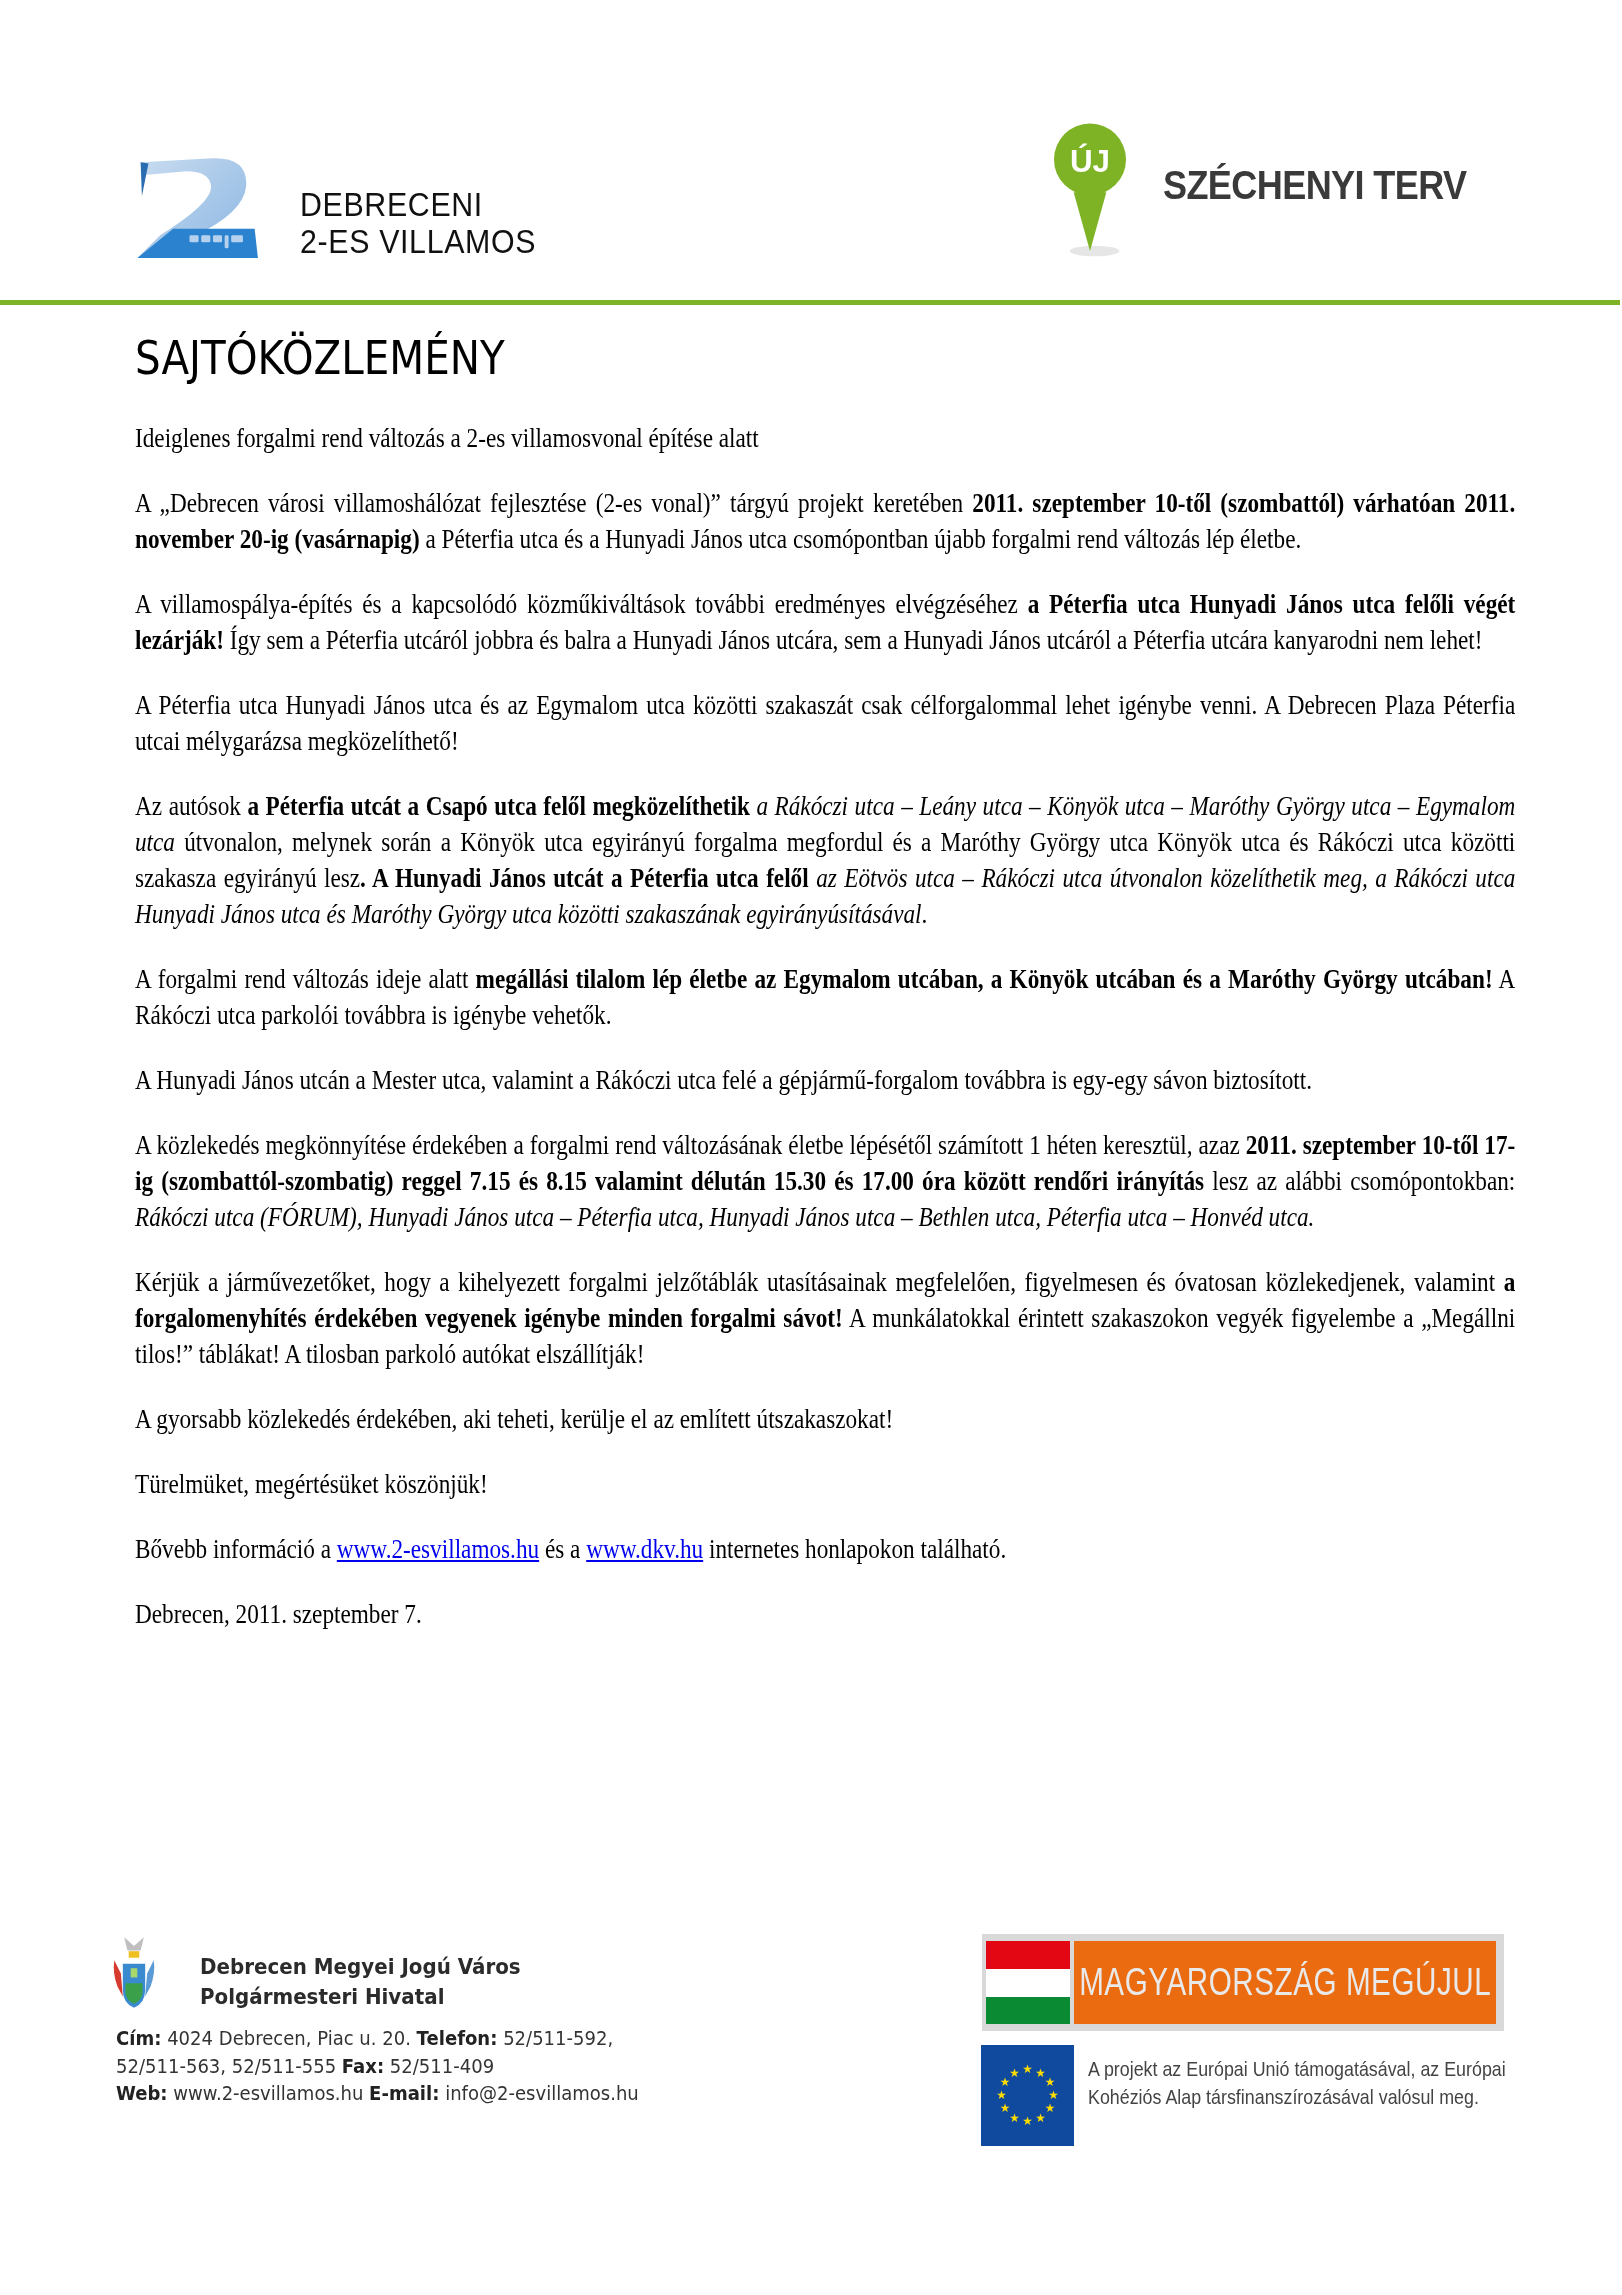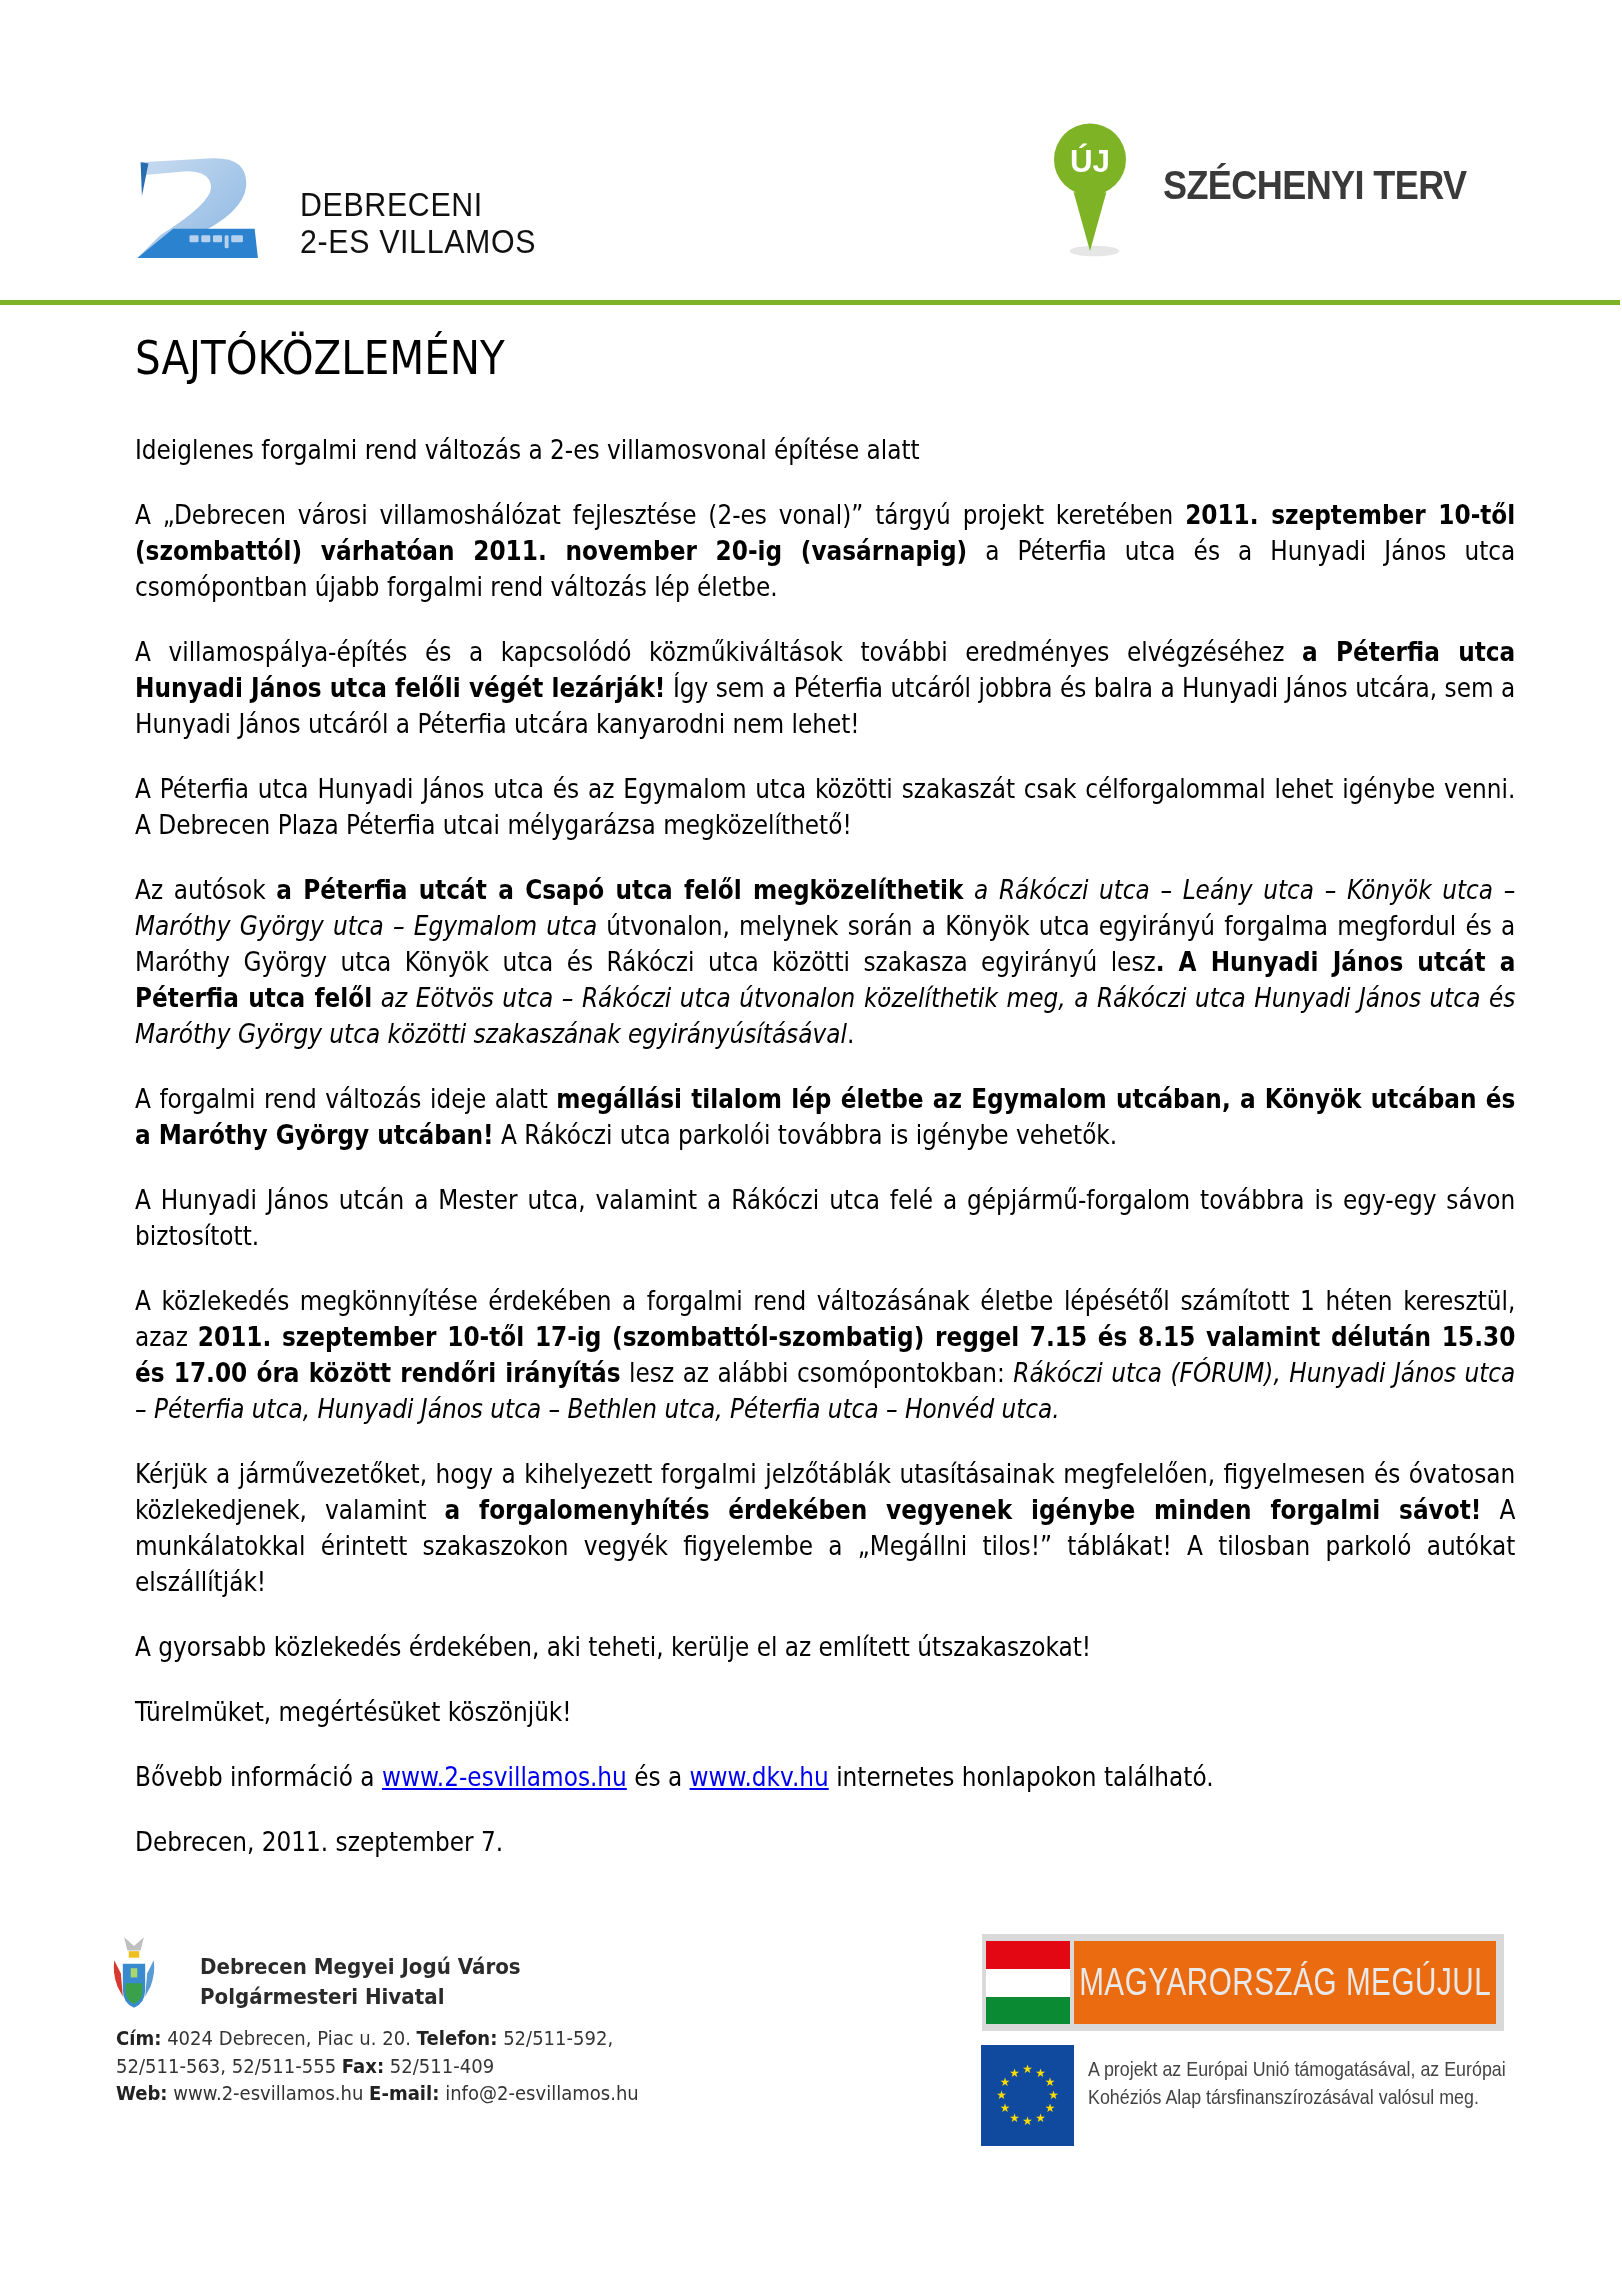--- a/index.html
+++ b/index.html
@@ -14,21 +14,21 @@
     #szt-pin { left: 1054px; top: 120px; width: 72px; height: 141px; }
     #szt-text { left: 1163px; top: 162px; font-family: "Liberation Sans", sans-serif; font-weight: bold;
                 font-size: 41px; color: #3a3a3a; letter-spacing: -0.7px; transform: scaleX(0.88); transform-origin: left top; }
     #green-rule { left: 0; top: 300px; width: 1620px; height: 5.2px; background: #7db324; }
 
     
     #title { left: 135px; top: 330px; font-size: 47px; font-family: "DejaVu Sans", sans-serif;
              letter-spacing: 0px; transform: scaleX(0.86); transform-origin: left top; line-height: 56px; }
 
     
-    #content { left: 135px; top: 432px; width: 1381px; }
+    #content { left: 135px; top: 420px; width: 1381px; font-family: Liberation Serif, serif; }
     .para { font-size: 27px; line-height: 36px; text-align: justify; margin: 0 0 29px 0;
             transform: scaleX(0.86); transform-origin: left top; width: 1605px; }
     .para.last { margin-bottom: 0; }
     .para.left { text-align: left; }
     b { font-weight: bold; }
     i { font-style: italic; }
     a.link { color: #0000ee; text-decoration: underline; }
 
     
     #coat { left: 111px; top: 1934px; width: 46px; height: 79px; }

